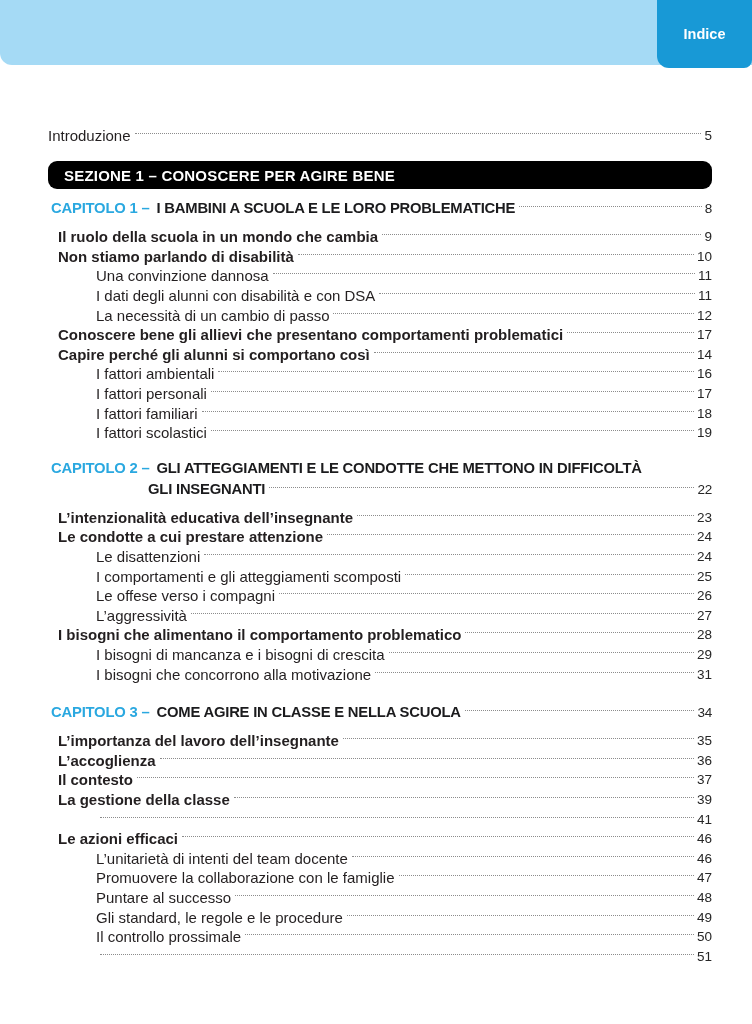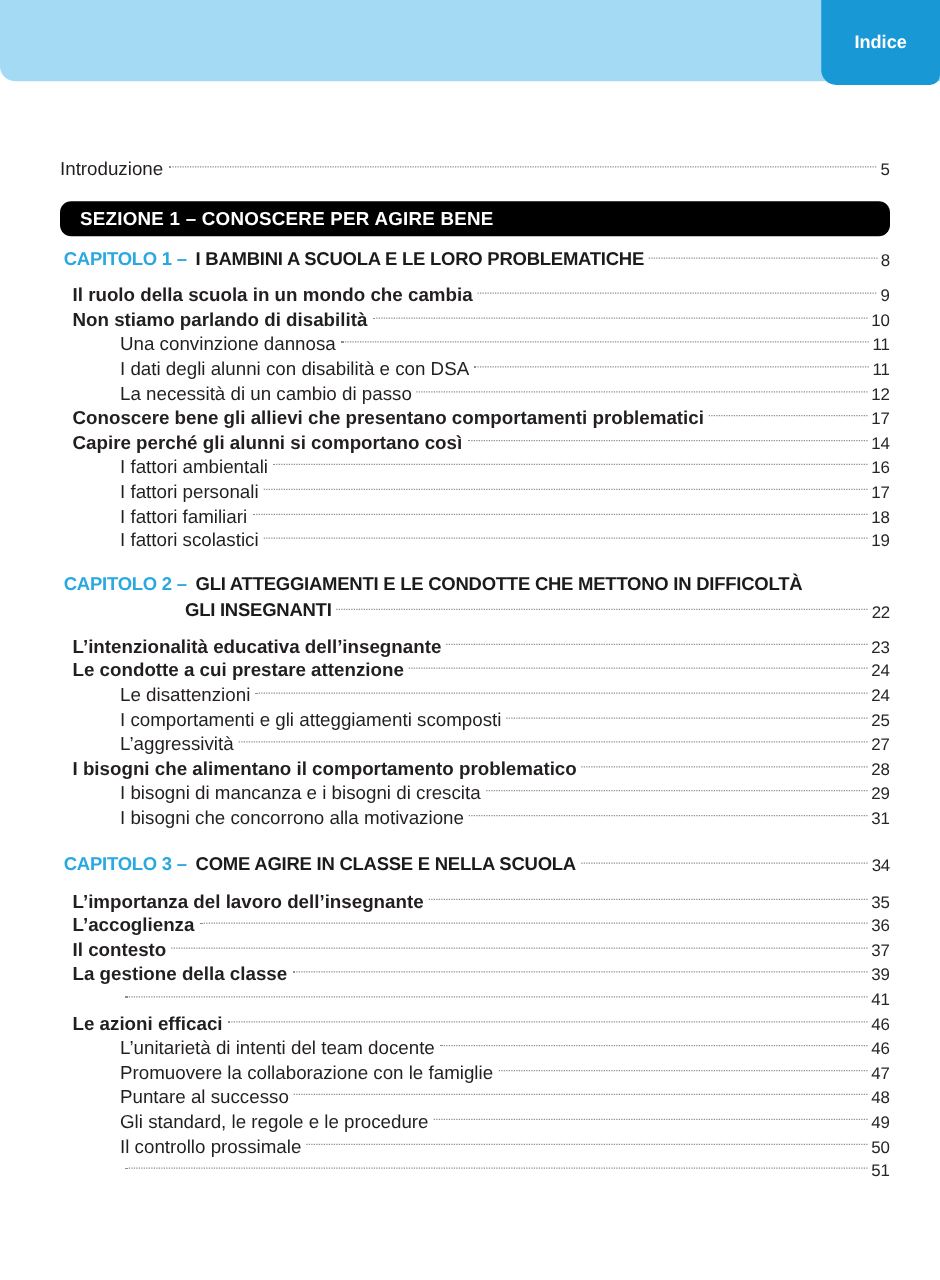--- a/index.html
+++ b/index.html
@@ -153,20 +153,25 @@
         <span class="t">Le disattenzioni</span>
           <span class="dots"></span>
           <span class="pg">24</span>
       </div>
       <div class="row lvl2">
         <span class="t">I comportamenti e gli atteggiamenti scomposti</span>
           <span class="dots"></span>
           <span class="pg">25</span>
       </div>
       <div class="row lvl2">
+        <span class="t">Le offese verso i compagni</span>
+          <span class="dots"></span>
+          <span class="pg">26</span>
+      </div>
+      <div class="row lvl2">
         <span class="t">L’aggressività</span>
           <span class="dots"></span>
           <span class="pg">27</span>
       </div>
       <div class="row lvl1">
         <span class="t">I bisogni che alimentano il comportamento problematico</span>
           <span class="dots"></span>
           <span class="pg">28</span>
       </div>
       <div class="row lvl2">

